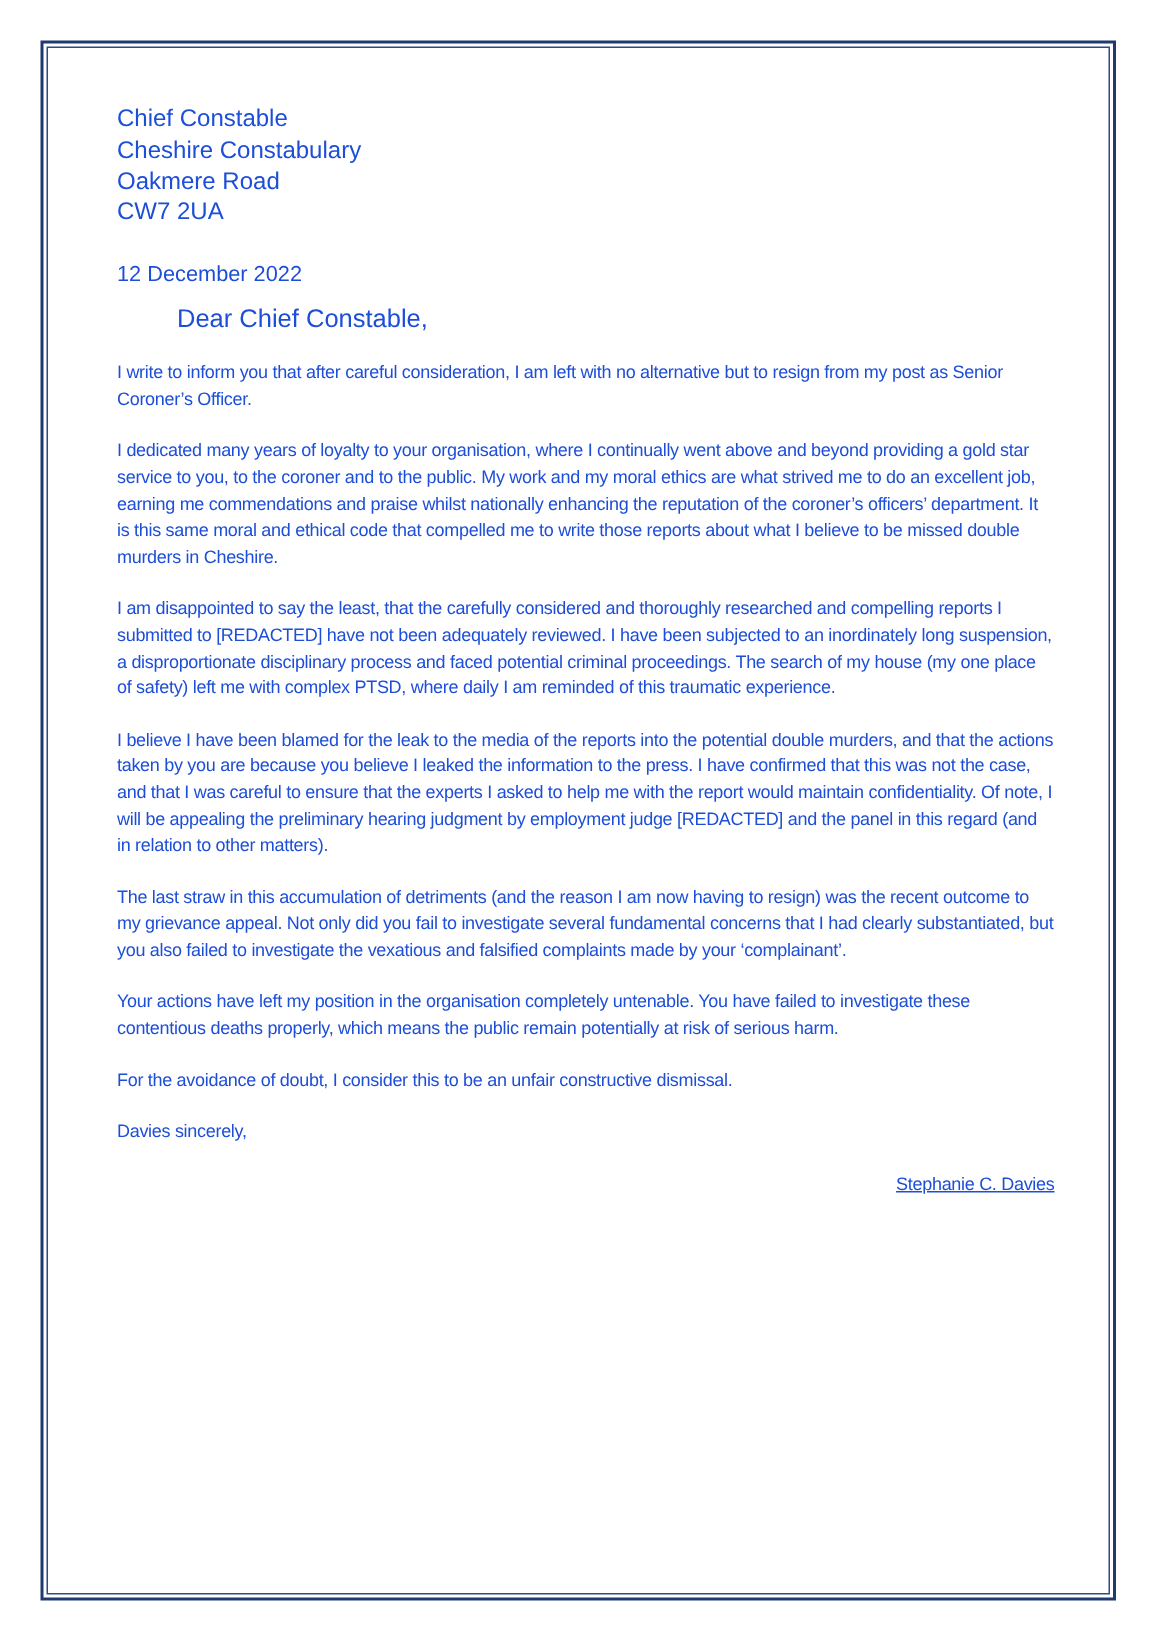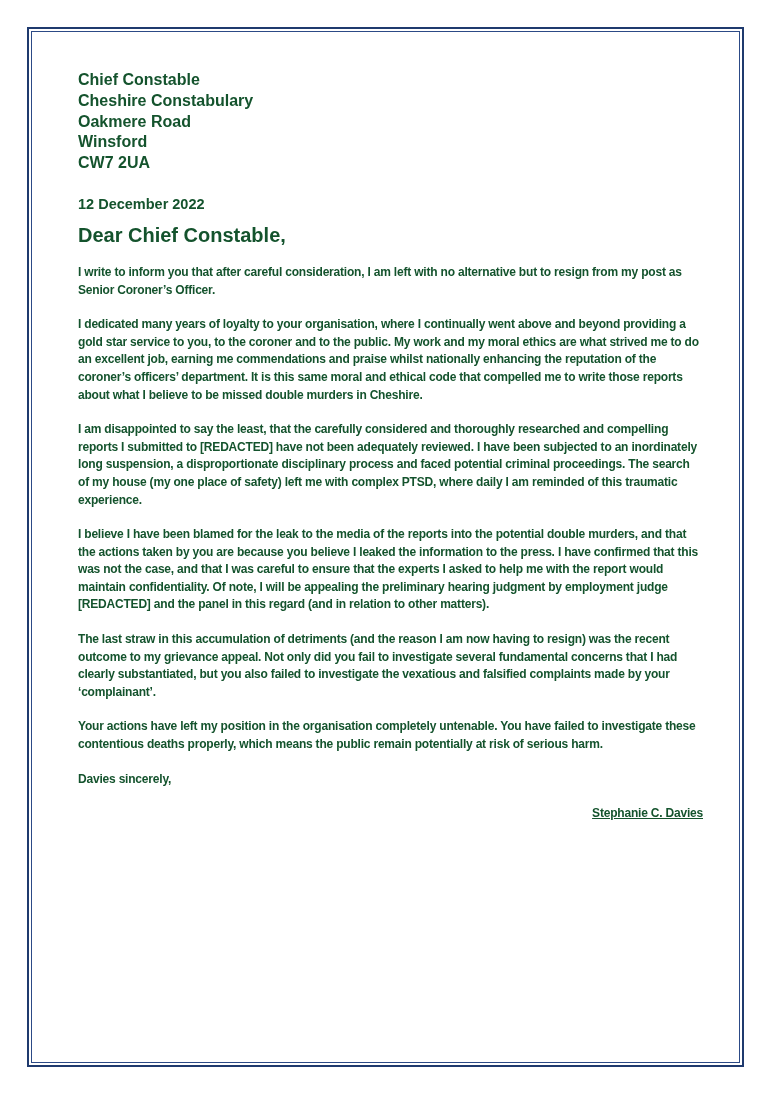--- a/index.html
+++ b/index.html
@@ -7,54 +7,54 @@
   .frame-outer {
     position: absolute; left: 27px; top: 27px; width: 717px; height: 1040px;
     border: 2px solid #1f3a6e; box-sizing: border-box;
   }
   .frame-inner {
     position: absolute; left: 31px; top: 31px; width: 709px; height: 1032px;
     border: 1px solid #2c4a86; box-sizing: border-box;
   }
   .content {
     position: absolute; left: 78px; top: 70px; width: 625px;
-    color: #14532d; font-family: "Liberation Sans", sans-serif; font-weight: bold;
+    color: #1d4ed8; font-family: "Liberation Sans", sans-serif;
   }
   .address { font-size: 16px; line-height: 20.8px; margin: 0; }
   .address div { white-space: nowrap; }
   .date { font-size: 14.5px; margin-top: 20px; line-height: 20px; }
   .body-text {
     font-family: "Liberation Sans Narrow", "Liberation Sans", sans-serif;
     font-size: 12px; line-height: 17.6px; letter-spacing: -0.2px;
   }
   .para { margin: 0 0 17px 0; }
-  .salutation { margin-top: 10px; font-size: 20px; }
+  .salutation { margin-top: 10px; font-size: 17px; margin-left: 40px; }
   .signature-name { text-decoration: underline; text-align: right; }
 </style>
 </head>
 <body>
 
 <div class="frame-outer"></div>
 <div class="frame-inner"></div>
 
 <div class="content">
   <div class="address">
     <div>Chief Constable</div>
     <div>Cheshire Constabulary</div>
     <div>Oakmere Road</div>
-    <div>Winsford</div>
     <div>CW7 2UA</div>
   </div>
 
   <div class="date">12 December 2022</div>
   <div class="salutation" style="margin-bottom:17px;">Dear Chief Constable,</div>
 
   <div class="body-text">
     <p class="para">I write to inform you that after careful consideration, I am left with no alternative but to resign from my post as Senior Coroner’s Officer.</p>
     <p class="para">I dedicated many years of loyalty to your organisation, where I continually went above and beyond providing a gold star service to you, to the coroner and to the public. My work and my moral ethics are what strived me to do an excellent job, earning me commendations and praise whilst nationally enhancing the reputation of the coroner’s officers’ department. It is this same moral and ethical code that compelled me to write those reports about what I believe to be missed double murders in Cheshire.</p>
     <p class="para">I am disappointed to say the least, that the carefully considered and thoroughly researched and compelling reports I submitted to [REDACTED] have not been adequately reviewed. I have been subjected to an inordinately long suspension, a disproportionate disciplinary process and faced potential criminal proceedings. The search of my house (my one place of safety) left me with complex PTSD, where daily I am reminded of this traumatic experience.</p>
     <p class="para">I believe I have been blamed for the leak to the media of the reports into the potential double murders, and that the actions taken by you are because you believe I leaked the information to the press. I have confirmed that this was not the case, and that I was careful to ensure that the experts I asked to help me with the report would maintain confidentiality. Of note, I will be appealing the preliminary hearing judgment by employment judge [REDACTED] and the panel in this regard (and in relation to other matters).</p>
     <p class="para">The last straw in this accumulation of detriments (and the reason I am now having to resign) was the recent outcome to my grievance appeal. Not only did you fail to investigate several fundamental concerns that I had clearly substantiated, but you also failed to investigate the vexatious and falsified complaints made by your ‘complainant’.</p>
     <p class="para">Your actions have left my position in the organisation completely untenable. You have failed to investigate these contentious deaths properly, which means the public remain potentially at risk of serious harm.</p>
+    <p class="para">For the avoidance of doubt, I consider this to be an unfair constructive dismissal.</p>
     <p class="para">Davies sincerely,</p>
     <p class="para signature-name">Stephanie C. Davies</p>
   </div>
 </div>
 
 </body></html>

